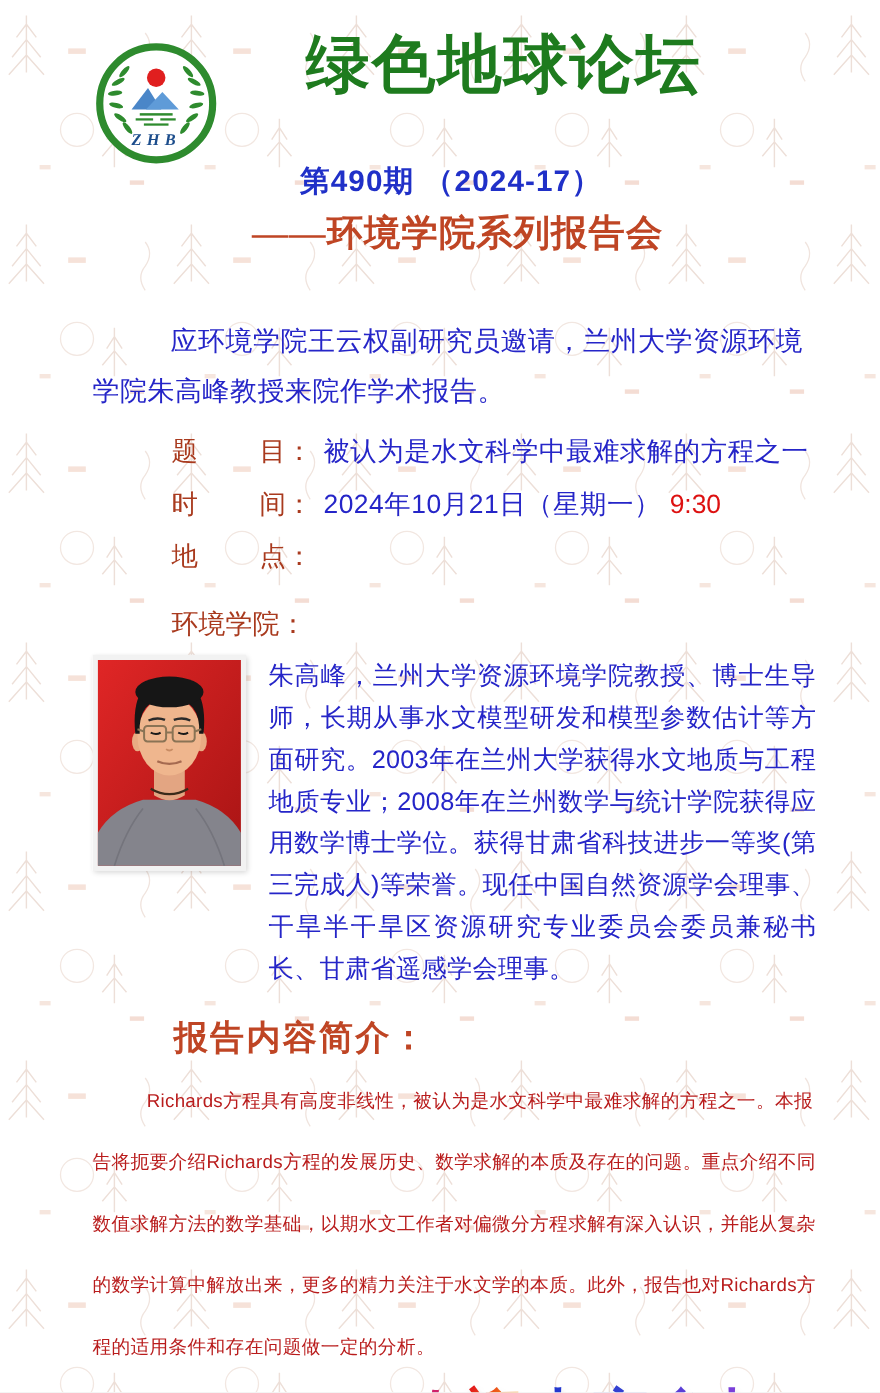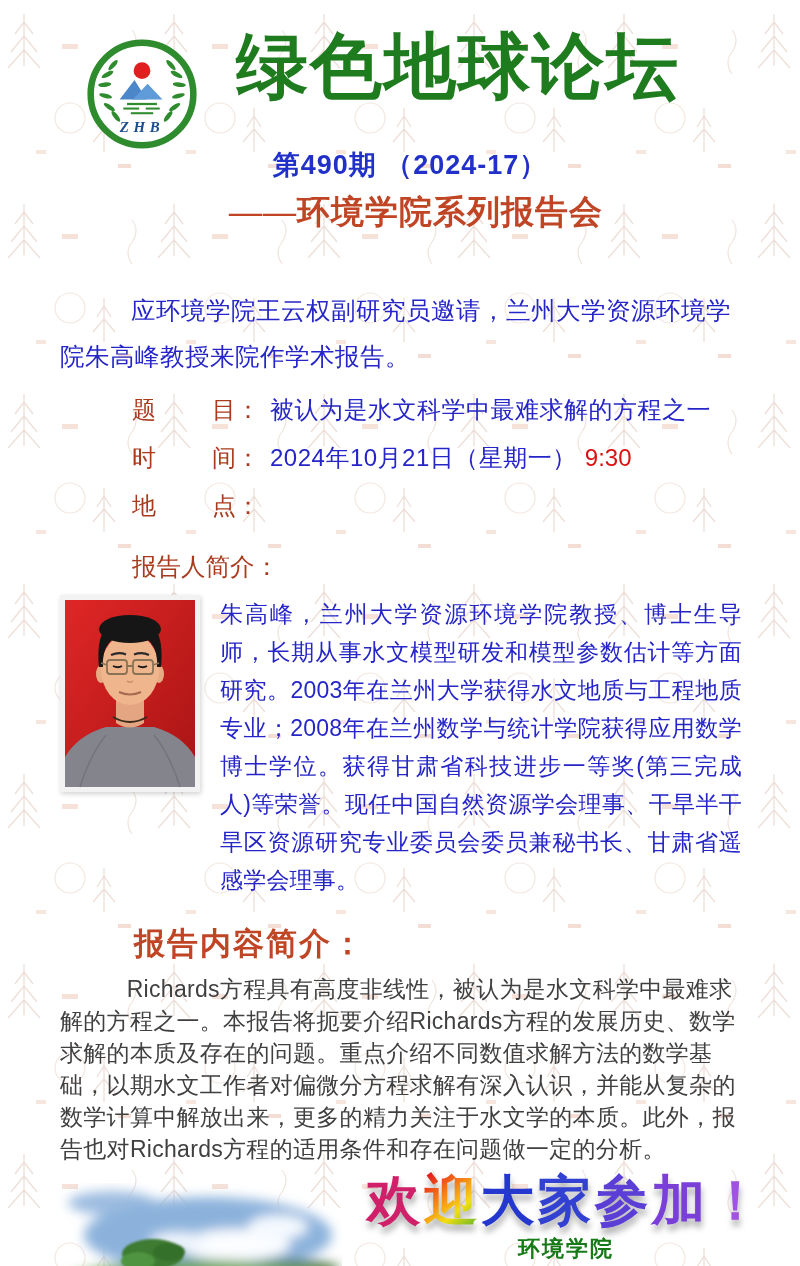--- a/index.html
+++ b/index.html
@@ -11,37 +11,37 @@
   }
   .bg-svg { position:absolute; left:0; top:0; z-index:0; }
   .content { position:relative; z-index:1; width:100%; height:100%; }
 
   
   .header { position:relative; height:246px; }
   .logo { position:absolute; left:78px; top:38px; width:128px; height:112px; }
   .title {
     position:absolute; left:188px; top:26px; width:540px; text-align:center;
     font-family:"Liberation Serif", serif; font-weight:bold;
-    font-size:72px; line-height:1.15; color:#1e7b1e; letter-spacing:2px;
+    font-size:58px; line-height:1.15; color:#1e7b1e; letter-spacing:2px;
     white-space:nowrap;
   }
   .issue {
     position:absolute; left:0; top:147px; width:100%; text-align:center;
     transform:translateX(10px);
     font-size:27px; font-weight:bold; color:#2030c8; letter-spacing:1px;
   }
   .series {
     position:absolute; left:0; top:190px; width:100%; text-align:center;
     transform:translateX(16px);
     font-family:"Liberation Serif", serif; font-weight:bold;
     font-size:33px; color:#bf4524; letter-spacing:1px;
   }
 
   
-  .main { padding:0 58px 0 60px; }
+  .main { padding:0 58px 0 60px;margin-left:24px; }
   .intro {
     margin-top:42px; font-size:24.5px; color:#2525c8;
     line-height:46px; text-indent:2.9em; letter-spacing:0.5px;
   }
   .details { margin:14px 0 0 72px; }
   .detail-row { display:flex; align-items:baseline; height:48px; font-size:24px; }
   .detail-label {
     display:inline-flex; justify-content:space-between;
     width:128px; flex:none; color:#a93a1e; margin-right:10px;
   }
@@ -54,22 +54,22 @@
   .bio {
     flex:1; font-size:23px; color:#2525c8; line-height:38px;
     letter-spacing:0.2px; text-align:justify;
   }
 
   .abstract-title {
     margin:24px 0 0 74px; font-size:31px; font-weight:bold;
     color:#bf4524; letter-spacing:2px;
   }
   .abstract-body {
-    margin-top:8px; font-size:23px; color:#404040;
-    line-height:32px; text-indent:2.9em; letter-spacing:0.3px;
+    margin-top:8px; font-size:17px; color:#b91c1c;
+    line-height:56px; text-indent:2.9em; letter-spacing:0.3px;
   }
 
   
   .footer { position:relative; height:216px; margin-top:4px; }
   .landscape { position:absolute; left:50px; top:14px; width:292px; height:140px; }
   .footer-text { position:absolute; left:342px; top:0; width:448px; text-align:center; }
   .welcome {
     font-family:Liberation Sans, sans-serif; font-weight:bold;
     font-size:54px; letter-spacing:3px; white-space:nowrap; line-height:1.15;
     filter:drop-shadow(1px 6px 3px rgba(110,110,110,0.55));
@@ -167,21 +167,21 @@
           <span class="detail-time">9:30</span>
         </div>
         <div class="detail-row">
           <span class="detail-label">
             <span>地</span>
               <span>点：</span>
           </span>
         </div>
       </div>
 
-      <div class="section-label">报告人简介：</div>
+      <div class="section-label">环境学院：</div>
 
       <div class="speaker-row">
         <svg class="photo" viewBox="0 0 140 197">
           <defs>
             <linearGradient id="redbg" x1="0" y1="0" x2="1" y2="1">
               <stop offset="0" stop-color="#e02626"></stop>
               <stop offset="1" stop-color="#a81414"></stop>
             </linearGradient>
           </defs>
           <rect width="140" height="197" fill="#f2f2f2"></rect>

